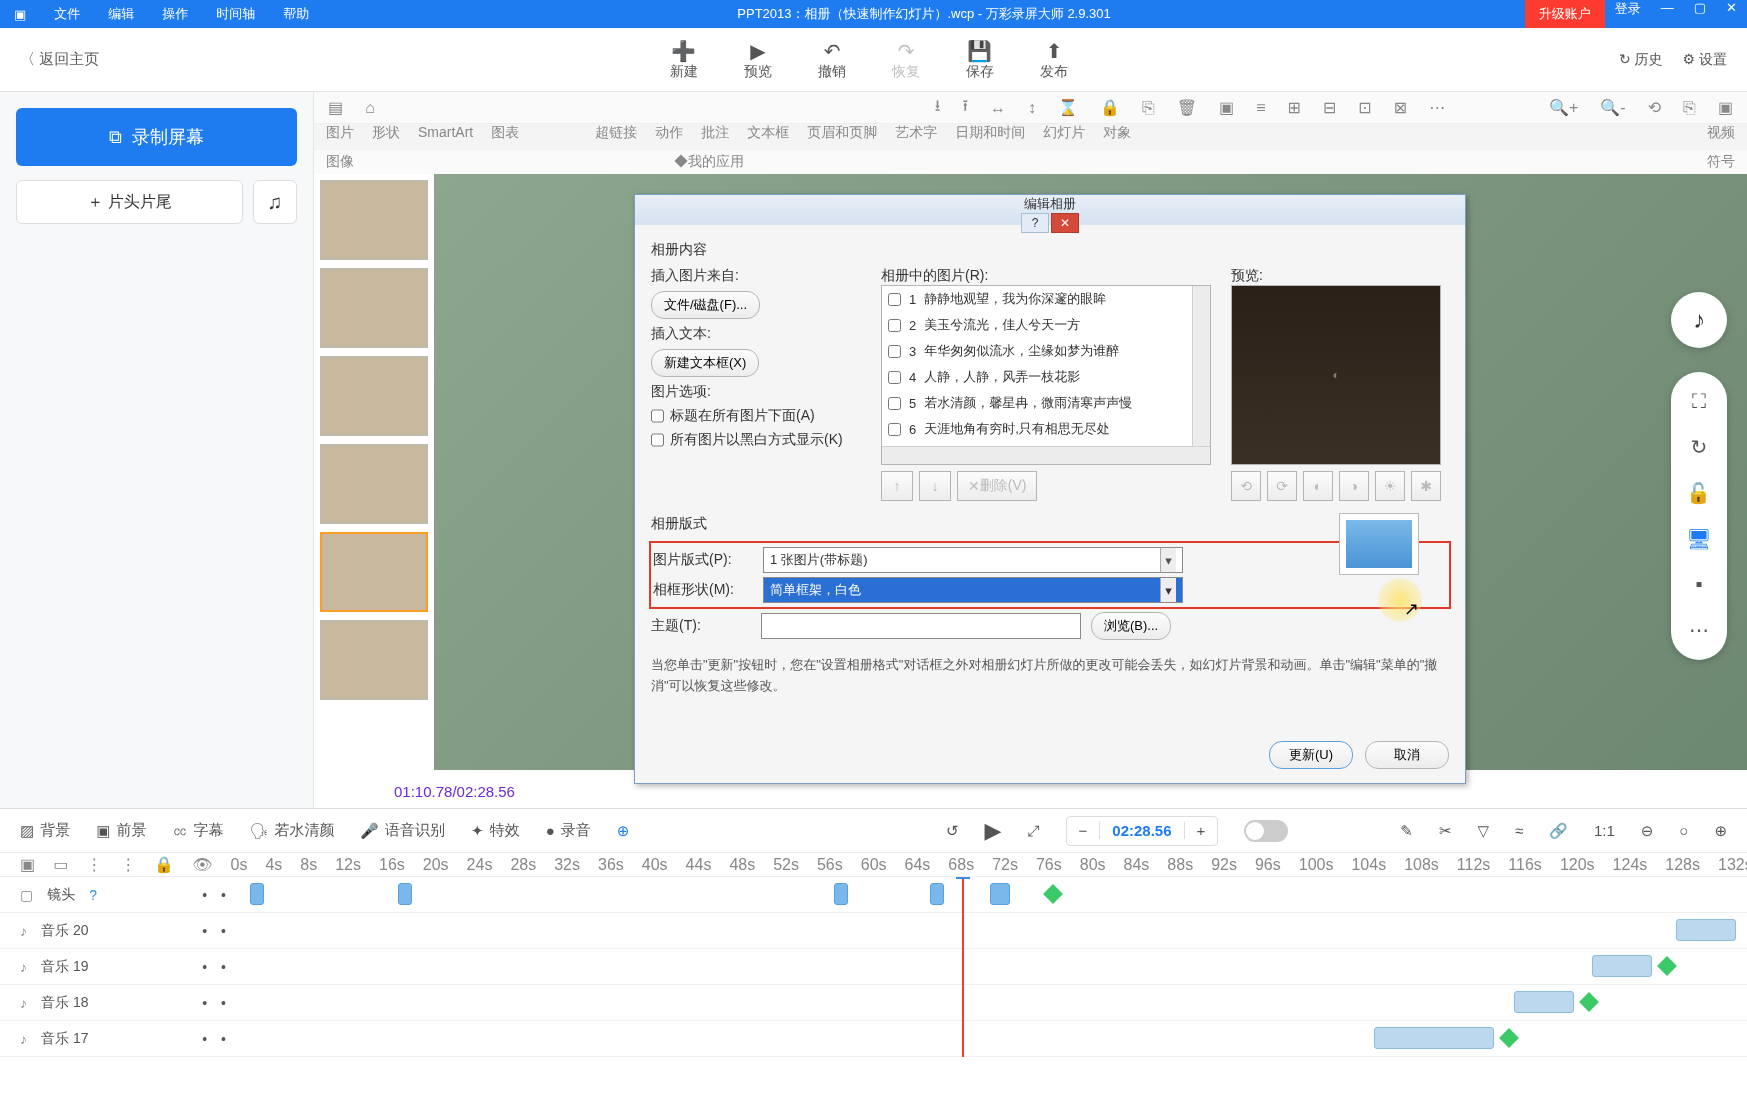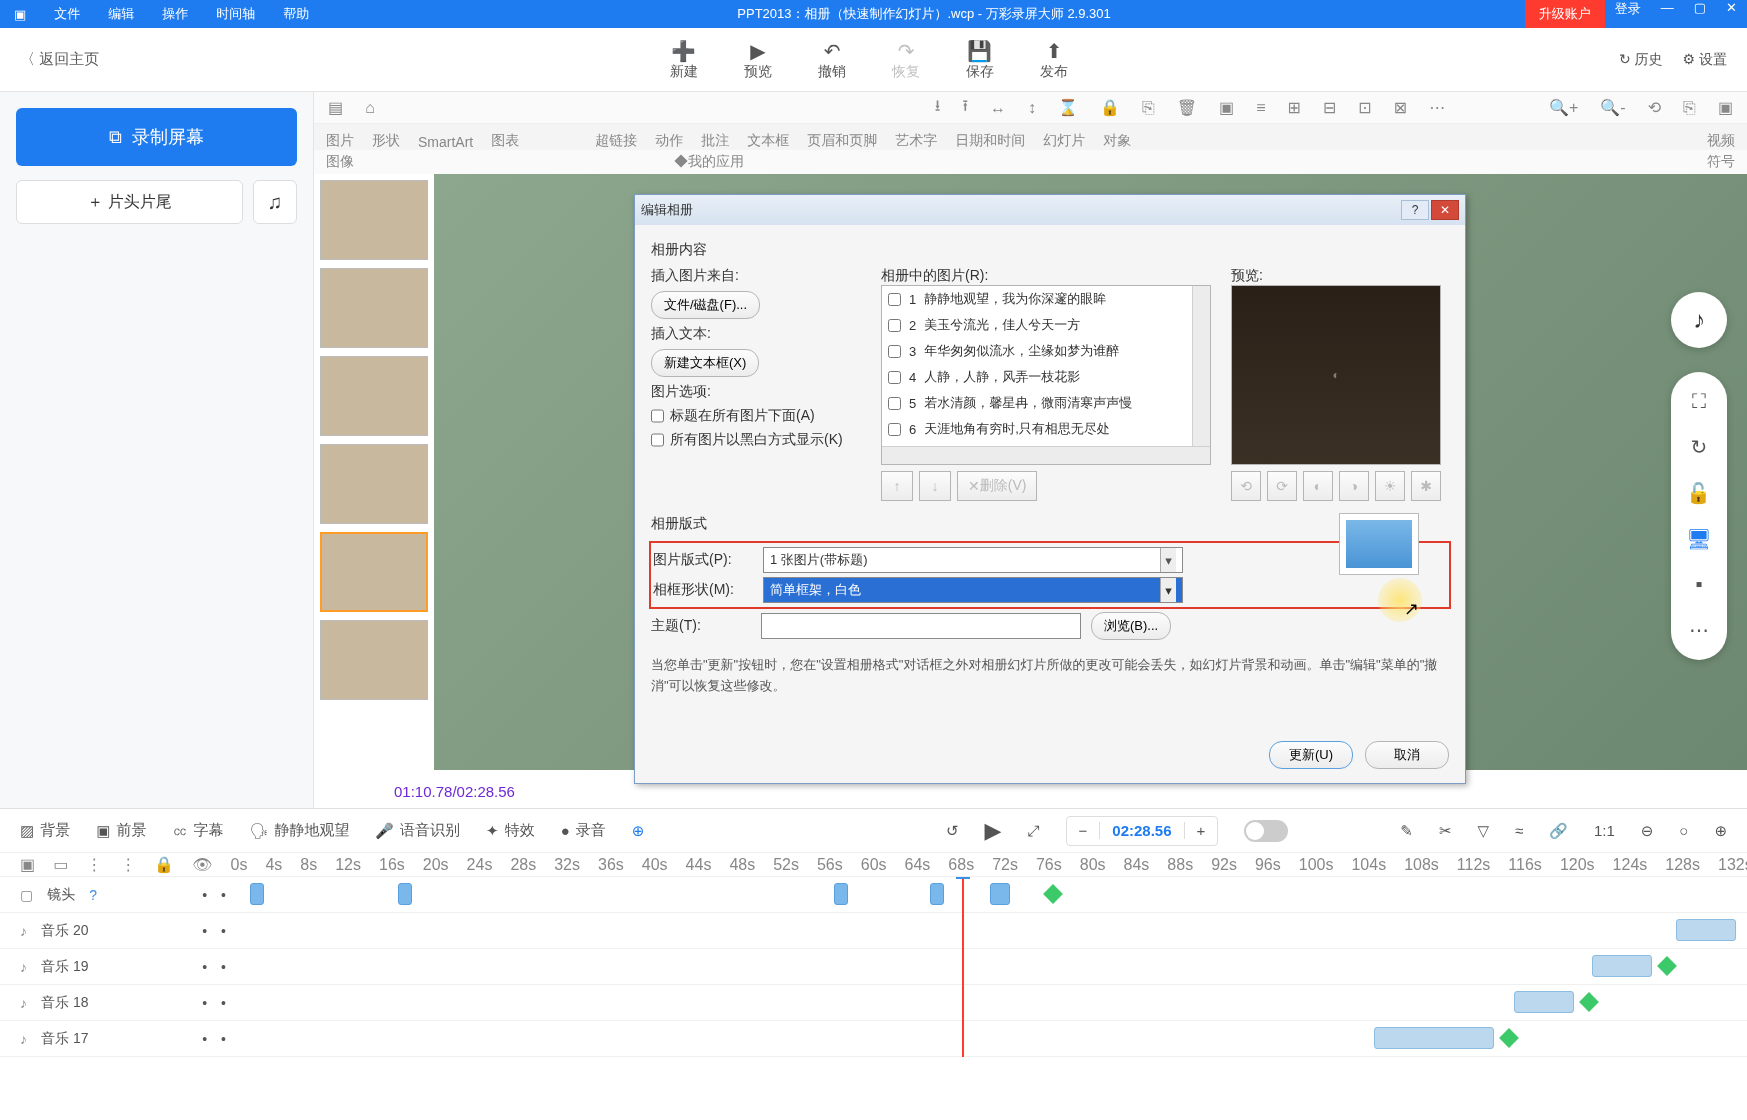--- a/index.html
+++ b/index.html
@@ -33,34 +33,34 @@
 .clip { margin-top:24px; display:flex; gap:10px; }
 .clip .num { width:20px; color:#1e7cf0; font-size:14px; padding-top:80px; }
 .clip .card { flex:1; background:#fff; border:2px solid #1e7cf0; border-radius:4px; padding:6px; }
 .clip .thumb { width:100%; height:140px; background:#dfe6ee; border:1px solid #ccc; }
 .clip .meta { display:flex; justify-content:space-between; padding-top:8px; color:#777; font-size:14px; }
 
 
 .canvas { position:absolute; top:92px; left:314px; right:0; bottom:312px; background:#fff; overflow:hidden; }
 .canvas .iconbar { height:32px; background:#fafafa; display:flex; align-items:center; gap:22px; padding:0 14px; color:#888; font-size:16px; border-bottom:1px solid #eee; }
 .canvas .iconbar span { cursor:pointer; }
-.canvas .ribbon { height:26px; display:flex; gap:18px; padding:0 12px; color:#888; font-size:14px; align-items:flex-end; background:#f4f4f4; }
+.canvas .ribbon { height:26px; display:flex; gap:18px; padding:0 12px; color:#888; font-size:14px; align-items:flex-start; background:#f4f4f4; }
 .canvas .ribbon2 { height:24px; display:flex; padding:0 12px; color:#888; font-size:14px; align-items:center; background:#fafafa; gap:40px; }
 .canvas .stage { position:absolute; top:82px; left:0; right:0; bottom:38px; background:linear-gradient(135deg,#8fa890,#6d8870); display:flex; }
 .stage .slidelist { width:120px; height:100%; background:#fff; padding:6px; display:flex; flex-direction:column; gap:8px; }
 .stage .slidelist .sl { width:100%; height:80px; background:#c8b89e; border:1px solid #bbb; }
 .stage .slidelist .sl.sel { border:2px solid #ff9c27; }
 .fab { position:absolute; right:20px; top:200px; width:56px; height:56px; background:#fff; border-radius:50%; box-shadow:0 2px 8px rgba(0,0,0,.2); display:flex; align-items:center; justify-content:center; font-size:24px; }
 .sidetools { position:absolute; right:20px; top:280px; width:56px; background:#fff; border-radius:28px; padding:18px 0; display:flex; flex-direction:column; align-items:center; gap:22px; box-shadow:0 2px 8px rgba(0,0,0,.2); font-size:20px; color:#555; }
 .sidetools .act { color:#1e7cf0; }
 .timelabel { position:absolute; bottom:8px; left:80px; font-size:15px; color:#6d28d9; }
 
 
 .dialog { position:absolute; left:634px; top:194px; width:832px; height:590px; background:#f5f5f5; border:1px solid #7a9cc6; box-shadow:2px 2px 6px rgba(0,0,0,.3); }
-.dlg-title { height:30px; background:linear-gradient(#e8eff7,#d6e2f0); display:flex; align-items:center; justify-content:space-between; padding:0 6px; font-size:13px; }
+.dlg-title { height:30px; background:linear-gradient(#e8eff7,#d6e2f0); display:flex; align-items:center; justify-content:space-between; padding:0 6px; font-size:13px;flex-direction:column; }
 .dlg-title .wnd { display:flex; gap:2px; }
 .dlg-title .wnd span { width:28px; height:20px; display:flex; align-items:center; justify-content:center; border:1px solid #a8bdd6; background:#e3ecf6; font-size:12px; cursor:pointer; }
 .dlg-title .wnd .x { background:#d34a3a; color:#fff; border-color:#b03a2c; }
 .dlg-body { padding:12px 16px; font-size:14px; }
 .sec-h { font-size:14px; margin:4px 0 8px; }
 .wbtn { border:1px solid #b5b5b5; background:linear-gradient(#fcfcfc,#ececec); padding:4px 12px; font-size:13px; cursor:pointer; border-radius:13px; }
 .content-row { display:flex; gap:20px; }
 .col-left { width:210px; }
 .col-mid { width:330px; }
 .col-right { width:210px; }
@@ -381,21 +381,21 @@
     <button class="wbtn">取消</button>
   </div>
 </div>
 <div class="cursor-highlight"></div>
 
 <div class="bottom">
   <div class="tooltabs">
     <span>▨ <span>背景</span></span>
     <span>▣ <span>前景</span></span>
     <span>㏄ <span>字幕</span></span>
-    <span>🗣 <span>静静地观望</span></span>
+    <span>🗣 <span>若水清颜</span></span>
     <span>🎤 <span>语音识别</span></span>
     <span>✦ <span>特效</span></span>
     <span>● <span>录音</span></span>
     <span style="color:#1e7cf0">⊕</span>
     <span class="sep"></span>
     <span>↺</span>
     <span style="font-size:22px">▶</span>
     <span>⤢</span>
     <div class="pill">
       <span>−</span>

